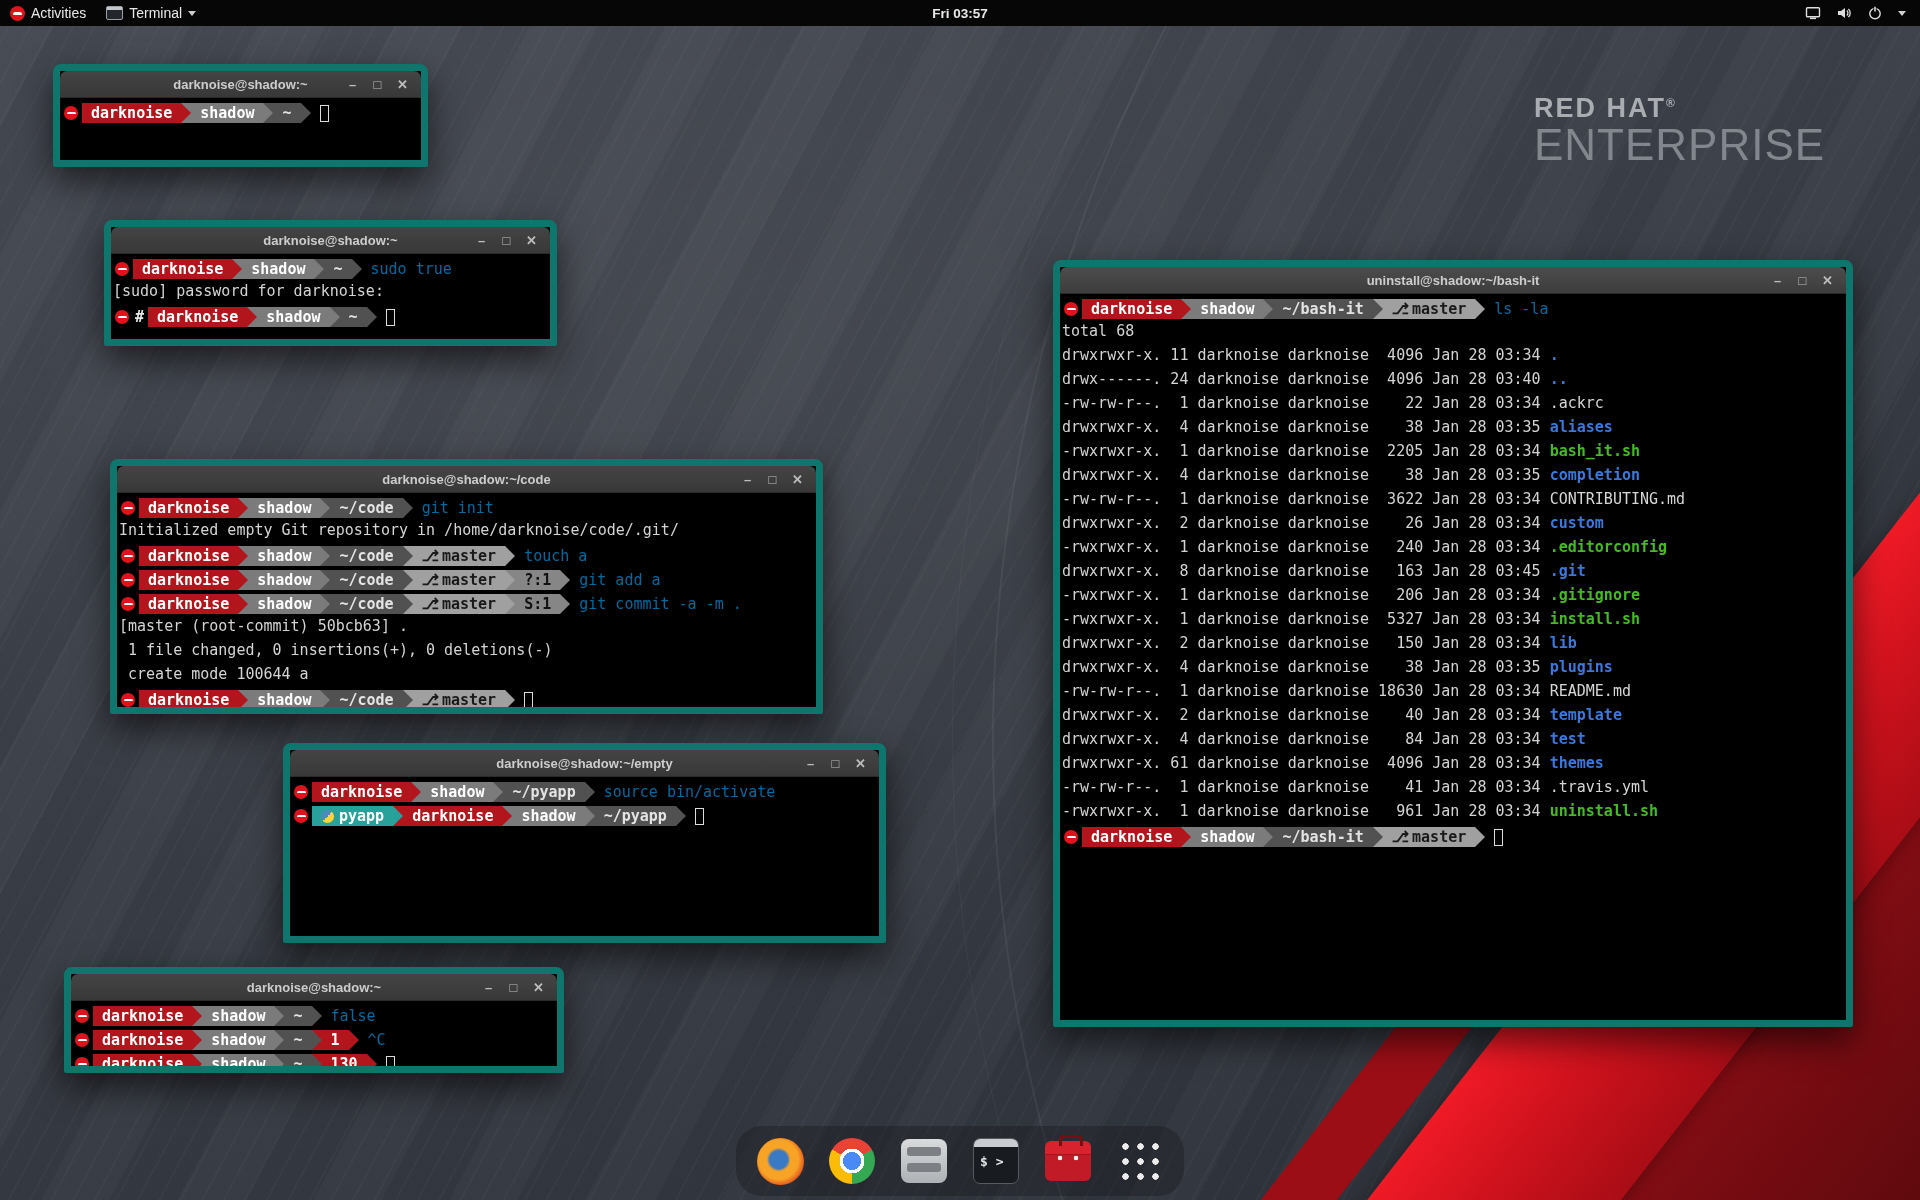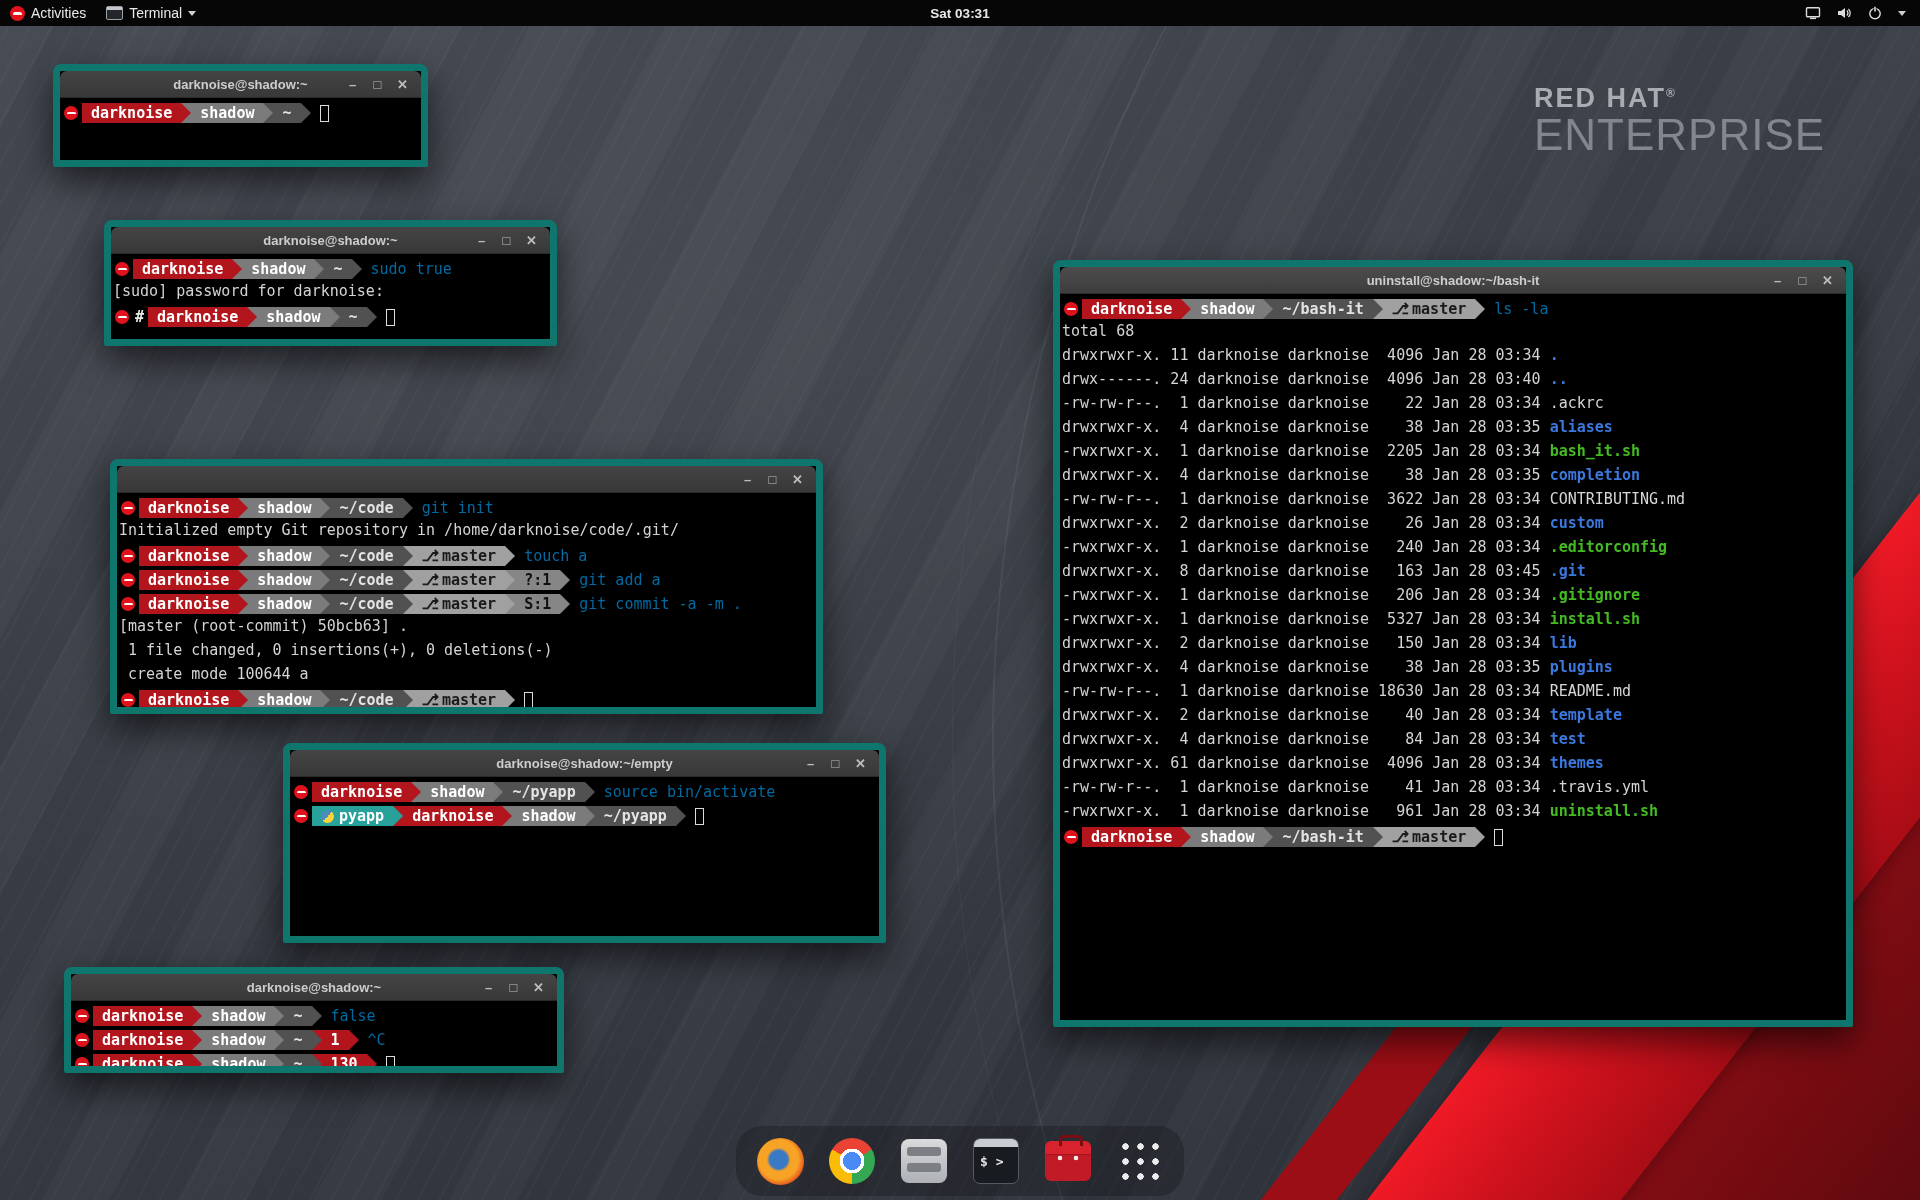--- a/index.html
+++ b/index.html
@@ -19,21 +19,21 @@
   .arc{position:absolute;border-radius:50%;border:2px solid rgba(210,216,226,0.08)}
   .arc.a1{width:3120px;height:3120px;left:992px;top:-820px}
   .arc.a2{width:3240px;height:3240px;left:952px;top:-882px;border-width:1px;border-color:rgba(210,216,226,0.05)}
   .stripe{position:absolute;transform:rotate(38deg)}
   .s3{left:1870px;top:20px;width:320px;height:2200px;background:#4f080c}
   .s2{left:1740px;top:-90px;width:300px;height:2200px;background:linear-gradient(90deg,#8a0d15,#5e0a0e)}
   .s1{left:1605px;top:-170px;width:200px;height:2200px;background:linear-gradient(90deg,#ef1a26 0%,#cf121d 45%,#a90d16 100%);box-shadow:0 0 18px rgba(0,0,0,0.35)}
   .s4{left:1300px;top:910px;width:60px;height:500px;background:#9c0e16}
 
   
-  #branding{position:absolute;top:84px;left:1534px;z-index:2;user-select:none;line-height:1.04}
+  #branding{position:absolute;top:94px;left:1534px;z-index:2;user-select:none;line-height:1.04}
   .b1{font-size:27px;font-weight:bold;letter-spacing:2px;color:#a9adb2}
   .b2,.b3{font-size:44px;font-weight:400;letter-spacing:1px;color:#82878e}
   .reg{font-size:12px;vertical-align:super}
 
   
   #topbar{position:absolute;top:0;left:0;right:0;height:26px;background:#060606;display:flex;align-items:center;color:#e8e8e8;font-size:14px;z-index:100}
   .tb-item{display:flex;align-items:center;gap:6px;height:26px;padding:0 10px;cursor:default}
   .clock{position:absolute;left:50%;transform:translateX(-50%);font-weight:bold;font-size:13.5px}
   .tb-right{margin-left:auto;display:flex;align-items:center;gap:15px;padding-right:14px}
   .chev{width:0;height:0;border-left:4px solid transparent;border-right:4px solid transparent;border-top:5px solid #cfcfcf;display:inline-block}
@@ -127,20 +127,21 @@
           <div class="tb-btns">
             <div class="tb-btn">–</div>
             <div class="tb-btn">□</div>
             <div class="tb-btn">✕</div>
           </div>
         </div>
         <div class="tbody"><div class="tline"><span class="rh rh-sm"></span><span class="seg" style="background: rgb(179, 21, 28); color: rgb(255, 255, 255);">darknoise</span><span class="arr" style="border-left-color: rgb(179, 21, 28); background: rgb(123, 123, 123);"></span><span class="seg" style="background: rgb(123, 123, 123); color: rgb(255, 255, 255);">shadow</span><span class="arr" style="border-left-color: rgb(123, 123, 123); background: rgb(81, 81, 81);"></span><span class="seg" style="background: rgb(81, 81, 81); color: rgb(227, 227, 227);">~</span><span class="arr" style="border-left-color: rgb(81, 81, 81); background: transparent;"></span><span class="cmd">sudo true</span></div><div class="tline out">[sudo] password for darknoise:</div><div class="tline"><span class="rh rh-sm"></span><span class="prefix">#</span><span class="seg" style="background: rgb(179, 21, 28); color: rgb(255, 255, 255);">darknoise</span><span class="arr" style="border-left-color: rgb(179, 21, 28); background: rgb(123, 123, 123);"></span><span class="seg" style="background: rgb(123, 123, 123); color: rgb(255, 255, 255);">shadow</span><span class="arr" style="border-left-color: rgb(123, 123, 123); background: rgb(81, 81, 81);"></span><span class="seg" style="background: rgb(81, 81, 81); color: rgb(227, 227, 227);">~</span><span class="arr" style="border-left-color: rgb(81, 81, 81); background: transparent;"></span><span class="cursor"></span></div></div>
       </div>
       <div class="window" style="left: 110px; top: 459px; width: 713px; height: 255px;">
         <div class="titlebar">
+          <div class="title">darknoise@shadow:~/code</div>
           <div class="tb-btns">
             <div class="tb-btn">–</div>
             <div class="tb-btn">□</div>
             <div class="tb-btn">✕</div>
           </div>
         </div>
         <div class="tbody"><div class="tline"><span class="rh rh-sm"></span><span class="seg" style="background: rgb(179, 21, 28); color: rgb(255, 255, 255);">darknoise</span><span class="arr" style="border-left-color: rgb(179, 21, 28); background: rgb(123, 123, 123);"></span><span class="seg" style="background: rgb(123, 123, 123); color: rgb(255, 255, 255);">shadow</span><span class="arr" style="border-left-color: rgb(123, 123, 123); background: rgb(81, 81, 81);"></span><span class="seg" style="background: rgb(81, 81, 81); color: rgb(227, 227, 227);">~/code</span><span class="arr" style="border-left-color: rgb(81, 81, 81); background: transparent;"></span><span class="cmd">git init</span></div><div class="tline out">Initialized empty Git repository in /home/darknoise/code/.git/</div><div class="tline"><span class="rh rh-sm"></span><span class="seg" style="background: rgb(179, 21, 28); color: rgb(255, 255, 255);">darknoise</span><span class="arr" style="border-left-color: rgb(179, 21, 28); background: rgb(123, 123, 123);"></span><span class="seg" style="background: rgb(123, 123, 123); color: rgb(255, 255, 255);">shadow</span><span class="arr" style="border-left-color: rgb(123, 123, 123); background: rgb(81, 81, 81);"></span><span class="seg" style="background: rgb(81, 81, 81); color: rgb(227, 227, 227);">~/code</span><span class="arr" style="border-left-color: rgb(81, 81, 81); background: rgb(160, 160, 160);"></span><span class="seg" style="background: rgb(160, 160, 160); color: rgb(26, 26, 26);"><span class="git-glyph">⎇</span>master</span><span class="arr" style="border-left-color: rgb(160, 160, 160); background: transparent;"></span><span class="cmd">touch a</span></div><div class="tline"><span class="rh rh-sm"></span><span class="seg" style="background: rgb(179, 21, 28); color: rgb(255, 255, 255);">darknoise</span><span class="arr" style="border-left-color: rgb(179, 21, 28); background: rgb(123, 123, 123);"></span><span class="seg" style="background: rgb(123, 123, 123); color: rgb(255, 255, 255);">shadow</span><span class="arr" style="border-left-color: rgb(123, 123, 123); background: rgb(81, 81, 81);"></span><span class="seg" style="background: rgb(81, 81, 81); color: rgb(227, 227, 227);">~/code</span><span class="arr" style="border-left-color: rgb(81, 81, 81); background: rgb(160, 160, 160);"></span><span class="seg" style="background: rgb(160, 160, 160); color: rgb(26, 26, 26);"><span class="git-glyph">⎇</span>master</span><span class="arr" style="border-left-color: rgb(160, 160, 160); background: rgb(134, 134, 134);"></span><span class="seg" style="background: rgb(134, 134, 134); color: rgb(16, 16, 16);">?:1</span><span class="arr" style="border-left-color: rgb(134, 134, 134); background: transparent;"></span><span class="cmd">git add a</span></div><div class="tline"><span class="rh rh-sm"></span><span class="seg" style="background: rgb(179, 21, 28); color: rgb(255, 255, 255);">darknoise</span><span class="arr" style="border-left-color: rgb(179, 21, 28); background: rgb(123, 123, 123);"></span><span class="seg" style="background: rgb(123, 123, 123); color: rgb(255, 255, 255);">shadow</span><span class="arr" style="border-left-color: rgb(123, 123, 123); background: rgb(81, 81, 81);"></span><span class="seg" style="background: rgb(81, 81, 81); color: rgb(227, 227, 227);">~/code</span><span class="arr" style="border-left-color: rgb(81, 81, 81); background: rgb(160, 160, 160);"></span><span class="seg" style="background: rgb(160, 160, 160); color: rgb(26, 26, 26);"><span class="git-glyph">⎇</span>master</span><span class="arr" style="border-left-color: rgb(160, 160, 160); background: rgb(134, 134, 134);"></span><span class="seg" style="background: rgb(134, 134, 134); color: rgb(16, 16, 16);">S:1</span><span class="arr" style="border-left-color: rgb(134, 134, 134); background: transparent;"></span><span class="cmd">git commit -a -m .</span></div><div class="tline out">[master (root-commit) 50bcb63] .</div><div class="tline out"> 1 file changed, 0 insertions(+), 0 deletions(-)</div><div class="tline out"> create mode 100644 a</div><div class="tline"><span class="rh rh-sm"></span><span class="seg" style="background: rgb(179, 21, 28); color: rgb(255, 255, 255);">darknoise</span><span class="arr" style="border-left-color: rgb(179, 21, 28); background: rgb(123, 123, 123);"></span><span class="seg" style="background: rgb(123, 123, 123); color: rgb(255, 255, 255);">shadow</span><span class="arr" style="border-left-color: rgb(123, 123, 123); background: rgb(81, 81, 81);"></span><span class="seg" style="background: rgb(81, 81, 81); color: rgb(227, 227, 227);">~/code</span><span class="arr" style="border-left-color: rgb(81, 81, 81); background: rgb(160, 160, 160);"></span><span class="seg" style="background: rgb(160, 160, 160); color: rgb(26, 26, 26);"><span class="git-glyph">⎇</span>master</span><span class="arr" style="border-left-color: rgb(160, 160, 160); background: transparent;"></span><span class="cursor"></span></div></div>
       </div>
       <div class="window" style="left: 283px; top: 743px; width: 603px; height: 200px;">
         <div class="titlebar">
@@ -205,21 +206,21 @@
 <div id="topbar">
   <div class="tb-item">
     <span class="rh"></span>
     <span>Activities</span>
   </div>
   <div class="tb-item">
     <span class="term-mini"></span>
     <span>Terminal</span>
     <span class="chev"></span>
   </div>
-  <div class="clock">Sat 03:31</div>
+  <div class="clock">Fri 03:57</div>
   <div class="tb-right">
     <svg width="16" height="16" viewBox="0 0 16 16">
         <rect x="1.5" y="2.8" width="13" height="9" rx="1" fill="none" stroke="#dcdcdc" stroke-width="1.4"></rect>
         <rect x="5" y="12.6" width="6" height="1.5" fill="#dcdcdc"></rect>
       </svg>
     <svg width="16" height="16" viewBox="0 0 16 16">
         <path d="M2 6v4h3l4 3V3L5 6z" fill="#dcdcdc"></path>
         <path d="M10.8 5.6c1.5 1.2 1.5 3.6 0 4.8" stroke="#dcdcdc" stroke-width="1.3" fill="none"></path>
         <path d="M12.4 4c2.4 2 2.4 6 0 8" stroke="#dcdcdc" stroke-width="1.3" fill="none"></path>
       </svg>

